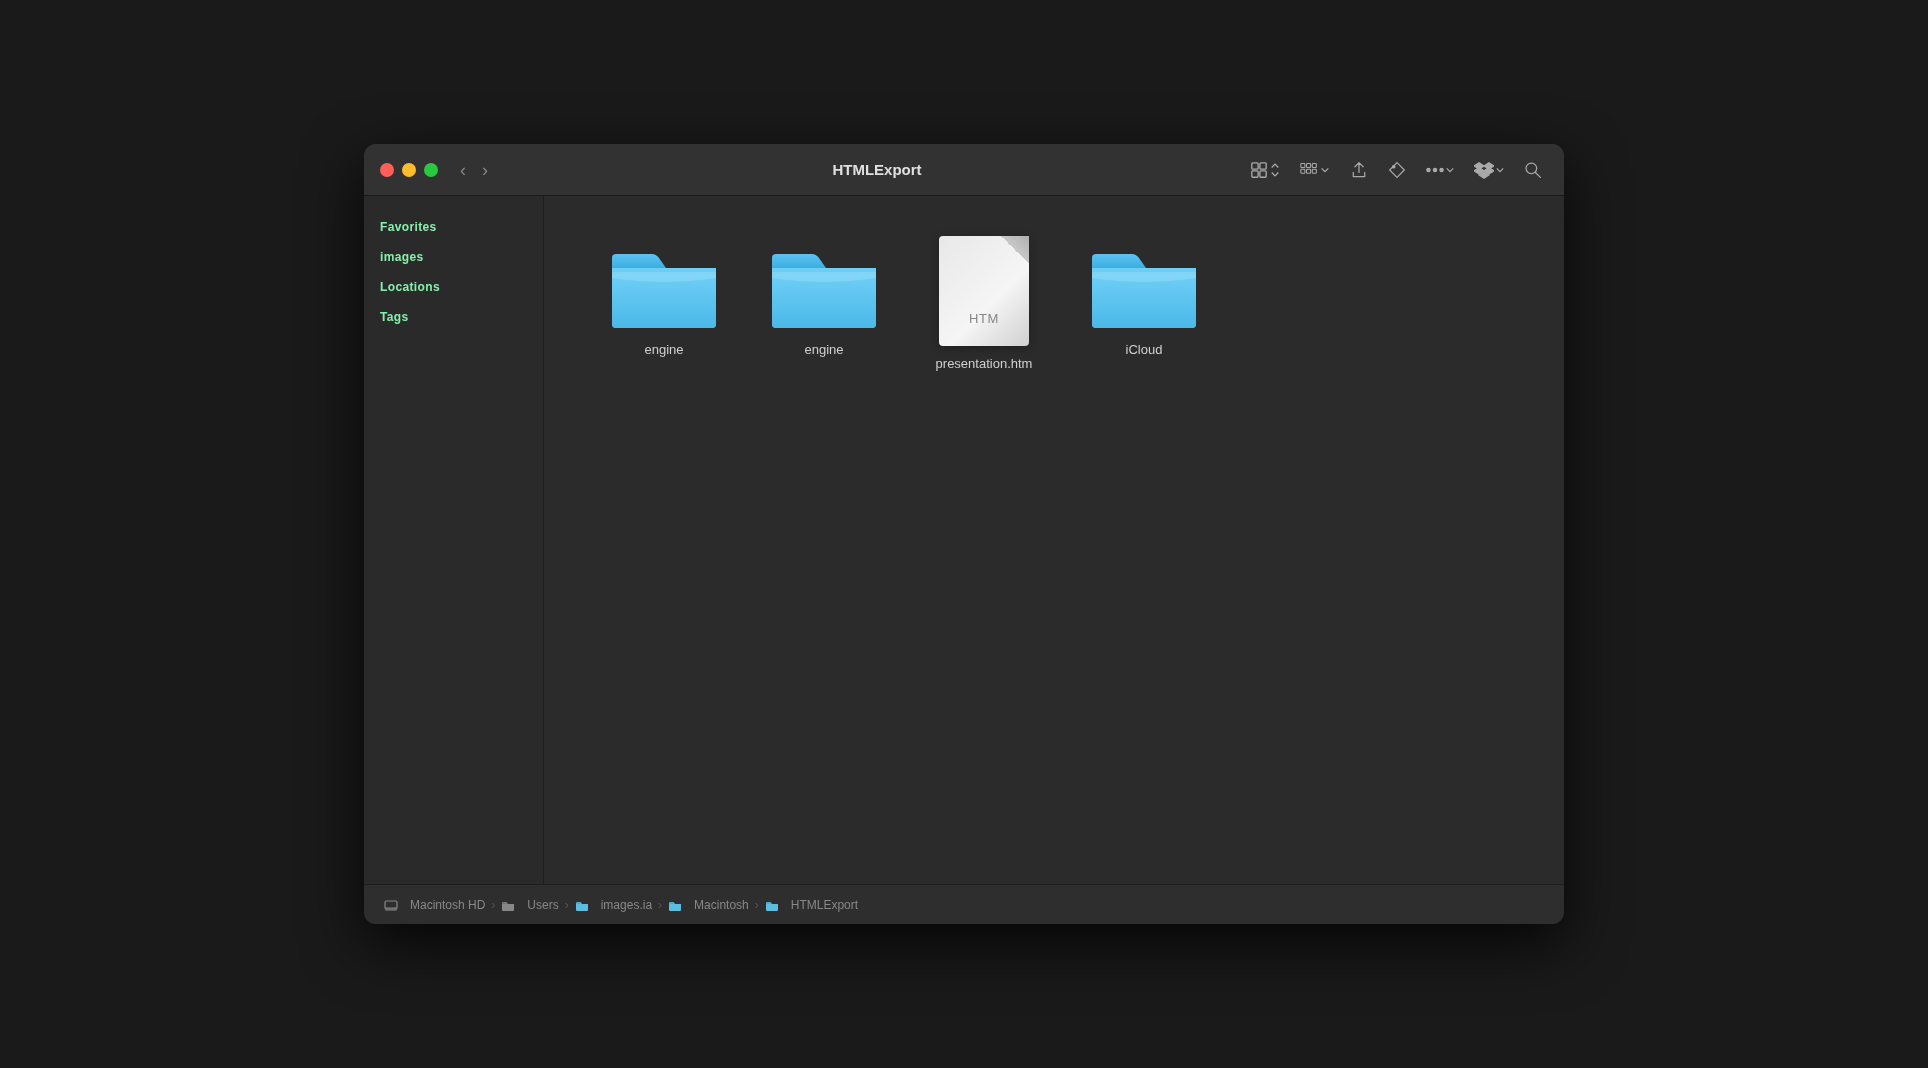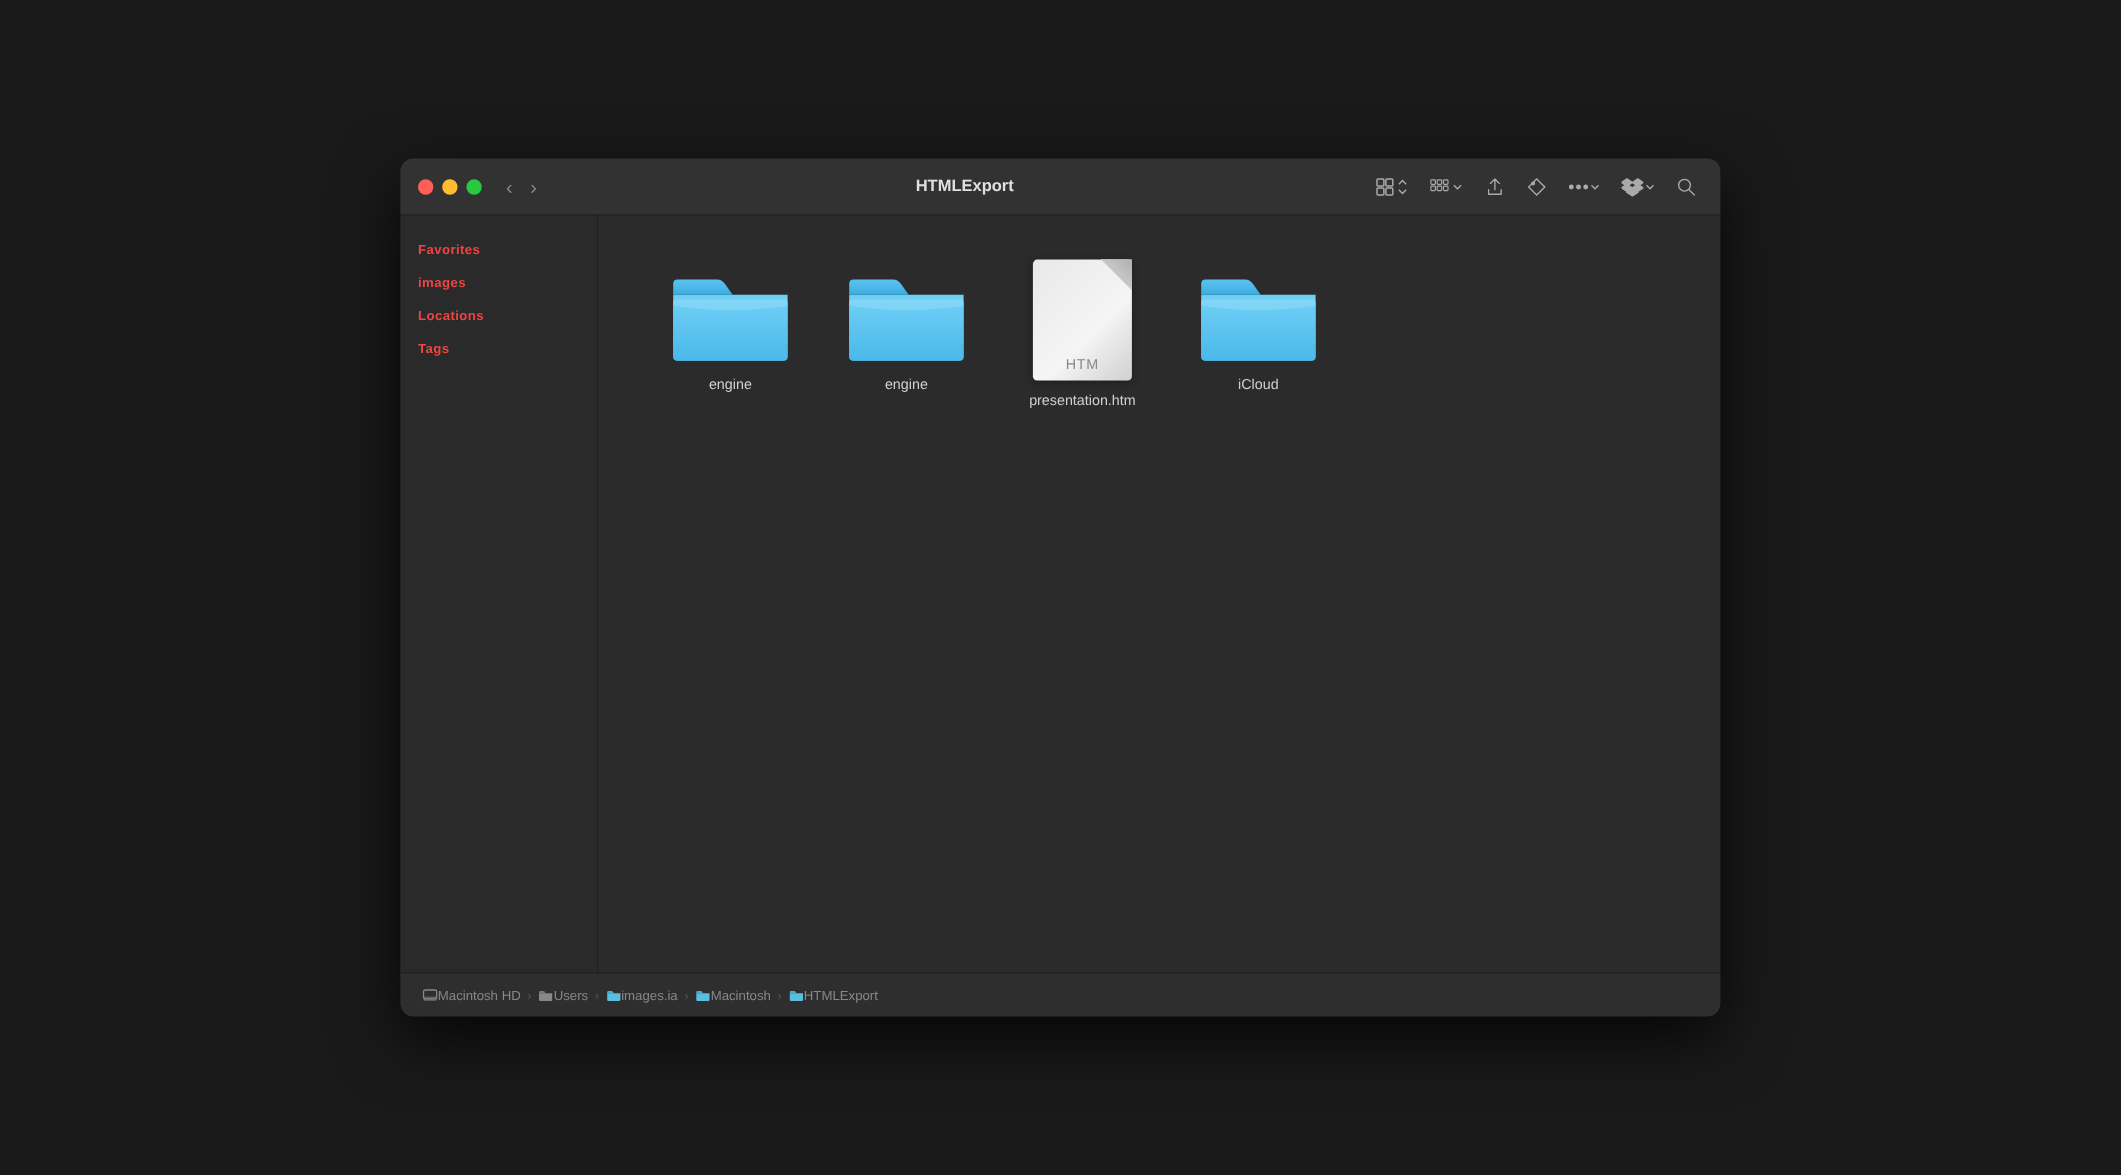--- a/index.html
+++ b/index.html
@@ -96,21 +96,21 @@
       padding: 20px 0;
       flex-shrink: 0;
       border-right: 1px solid #1e1e1e;
     }
     .sidebar-section {
       margin-bottom: 8px;
     }
     .sidebar-label {
       font-size: 12px;
       font-weight: 600;
-      color: #ef4444;
+      color: #86efac;
       padding: 4px 16px;
       letter-spacing: 0.03em;
     }
     .content-area {
       flex: 1;
       display: flex;
       flex-direction: column;
       background: #2b2b2b;
       overflow: hidden;
     }
@@ -153,21 +153,21 @@
     
     .htm-icon {
       width: 90px;
       height: 110px;
       background: linear-gradient(135deg, #e8e8e8 0%, #f5f5f5 60%, #d0d0d0 100%);
       border-radius: 4px;
       position: relative;
       display: flex;
       align-items: flex-end;
       justify-content: center;
-      padding-bottom: 8px;
+      padding-bottom: 20px;
       box-shadow: 0 2px 8px rgba(0,0,0,0.3);
     }
     .htm-icon::before {
       content: '';
       position: absolute;
       top: 0;
       right: 0;
       width: 28px;
       height: 28px;
       background: linear-gradient(225deg, #d0d0d0 50%, transparent 50%);
@@ -198,22 +198,22 @@
       display: flex;
       align-items: center;
       padding: 0 20px;
       gap: 6px;
       flex-shrink: 0;
     }
     .breadcrumb-item {
       font-size: 12px;
       color: #888;
       display: flex;
-      align-items: center;
-      gap: 0;
+      align-items: flex-end;
+      gap: 12px;
     }
     .breadcrumb-sep {
       color: #555;
       font-size: 12px;
     }
   </style>
 </head>
 <body>
 
 <div class="window">

